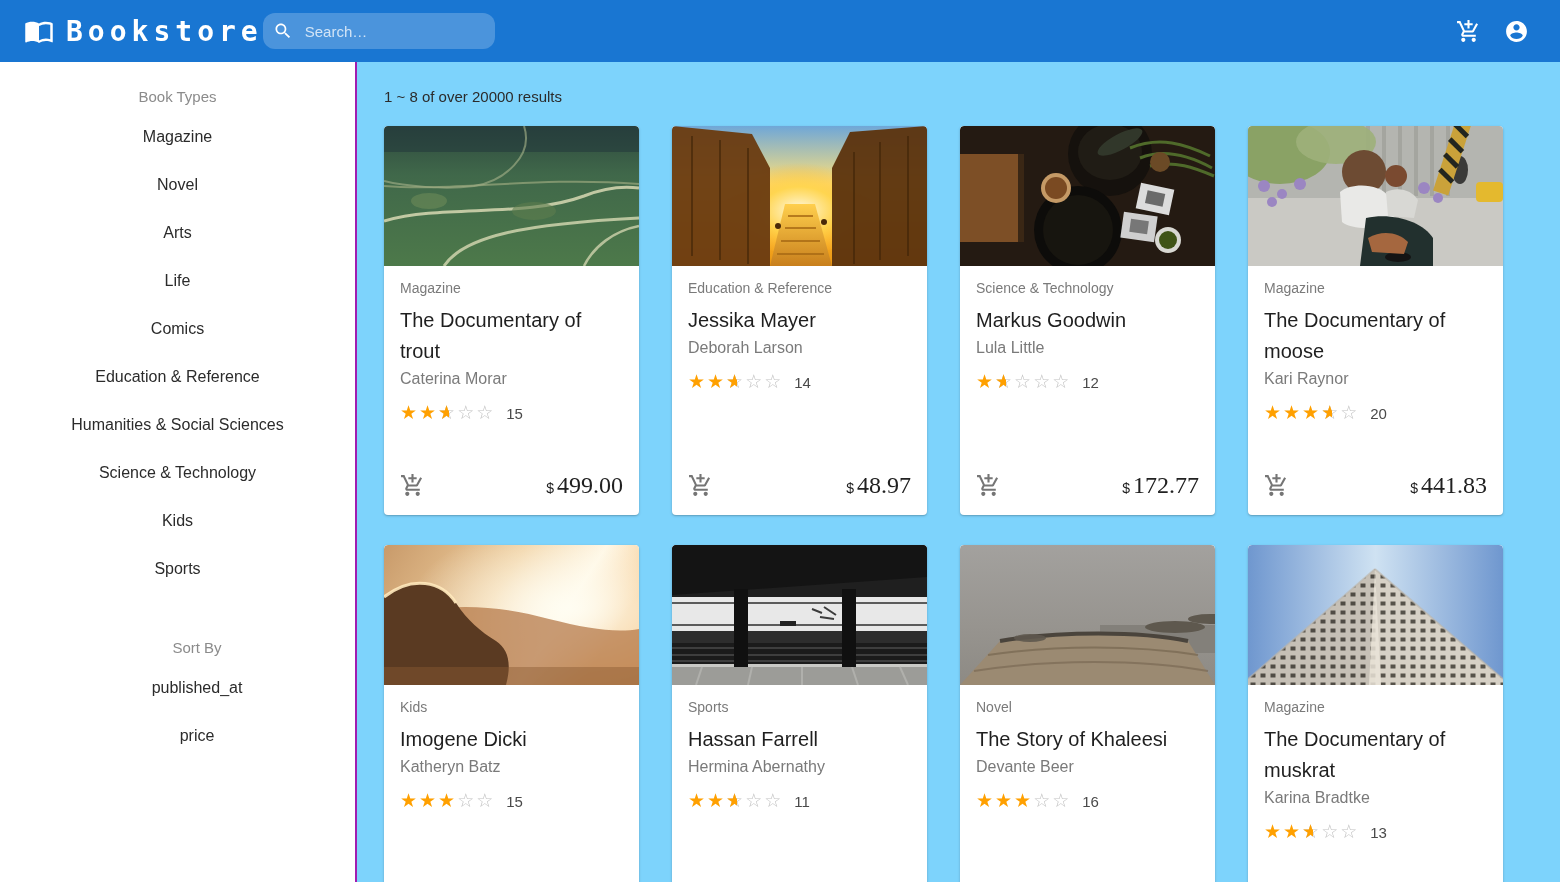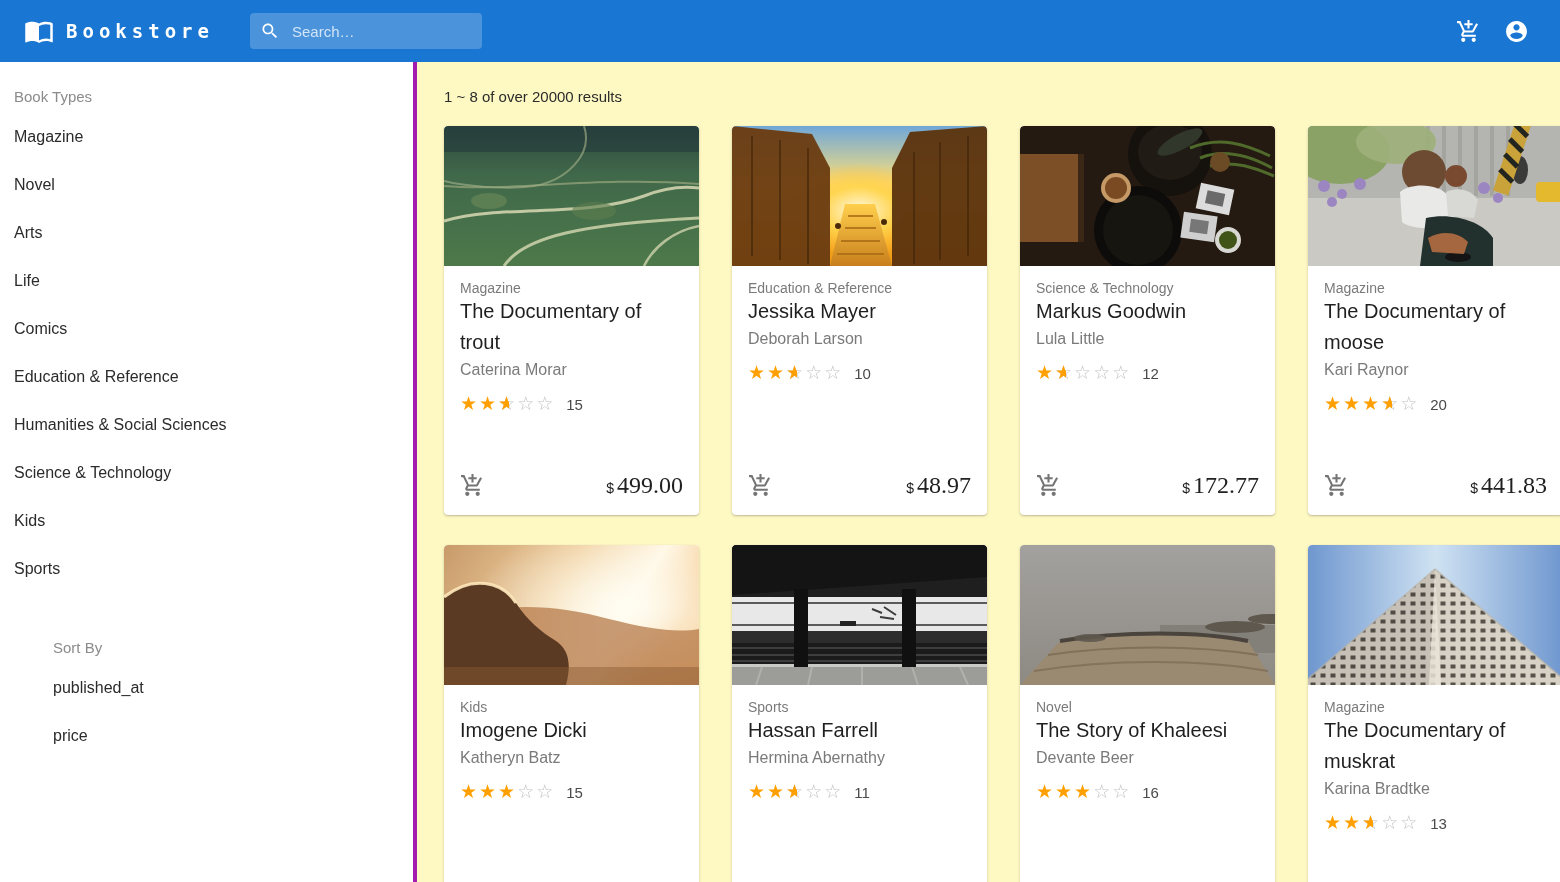--- a/index.html
+++ b/index.html
@@ -5,58 +5,58 @@
   * { margin:0; padding:0; box-sizing:border-box; }
   html,body { width:1560px; height:882px; overflow:hidden; background:#fff;
               font-family:"Liberation Sans", sans-serif; }
 
   
   .header { height:62px; background:#1976d2; display:flex; align-items:center;
             padding:0 24px; color:#fff; }
   .brand { display:flex; align-items:center; gap:12px; cursor:pointer; }
   .brand svg { width:30px; height:30px; fill:#fff; }
   .brand-name { font-family:"DejaVu Sans Mono", monospace; font-weight:bold;
-                font-size:19px; letter-spacing:5px; }
-  .search-box { margin-left:36px; width:232px; height:36px; border-radius:4px;
+                font-size:28px; letter-spacing:5px; }
+  .search-box { width:232px; height:36px; border-radius:12px;
                 background:rgba(255,255,255,0.22); display:flex; align-items:center;
                 padding:0 10px; }
   .search-box svg { width:20px; height:20px; fill:#fff; flex:none; }
   .search-input { background:transparent; border:none; outline:none; color:#fff;
                   font-size:15px; margin-left:12px; width:170px; }
   .search-input::placeholder { color:rgba(255,255,255,0.75); }
   .header-spacer { flex:1; }
   .header-icon-btn { width:40px; height:40px; border:none; background:transparent;
                      display:flex; align-items:center; justify-content:center; cursor:pointer; }
   .header-icon-btn svg { width:25px; height:25px; fill:#fff; }
   .header-icon-btn + .header-icon-btn { margin-left:8px; }
 
   
   .page { display:flex; height:820px; }
-  .sidebar { width:417px; flex:none; background:#fff; border-right:4px solid #a21caf;
-             padding-top:2px; }
+  .sidebar { width:357px; flex:none; background:#fff; border-right:2px solid #a21caf;
+             padding-top:2px;text-align:center; }
   .side-section-label { color:#8b8b8b; font-size:15px; padding:24px 14px 8px; }
   .side-list { list-style:none; }
   .side-item { font-size:16px; color:#2b2b2b; line-height:20px; padding:14px 14px;
                cursor:pointer; }
   .sort-section { margin-top:22px;padding-left:39px; }
 
-  .main { flex:1; background:#fef9c3; padding:26px 28px 0 27px; overflow:hidden; }
+  .main { flex:1; background:#7dd3fc; padding:26px 28px 0 27px; overflow:hidden; }
   .results-summary { font-size:15px; color:#2b2b2b; }
 
   
   .cards { margin-top:21px; display:grid; grid-template-columns:repeat(4,255px);
            column-gap:33px; row-gap:30px; }
   .product-card { width:255px; height:389px; background:#fff; border-radius:4px;
                   box-shadow:0 1px 3px rgba(0,0,0,0.18), 0 1px 1px rgba(0,0,0,0.1);
                   display:flex; flex-direction:column; cursor:pointer; overflow:hidden; }
   .product-media { height:140px; flex:none; border-radius:4px 4px 0 0; overflow:hidden; }
   .product-media svg { width:100%; height:100%; display:block; }
   .product-body { flex:1; display:flex; flex-direction:column; padding:14px 16px 16px; }
   .product-category { font-size:14px; color:#7a7a7a; }
-  .product-title { font-size:20px; color:#1f1f1f; line-height:31px; 
+  .product-title { font-size:20px; color:#1f1f1f; line-height:31px; margin-top:9px;
                    font-weight:400; }
   .product-author { font-size:16px; color:#7a7a7a; margin-top:3px; }
   .product-rating { margin-top:15px; display:flex; align-items:center; }
   .stars { display:flex; letter-spacing:2px; font-size:19px; line-height:20px; }
   .star { position:relative; display:inline-block; }
   .star.full { color:#ffa000; }
   .star.empty { color:#c2c2c2; }
   .star.half .h-empty { color:#c2c2c2; }
   .star.half .h-fill { position:absolute; left:0; top:0; width:55%; overflow:hidden;
                        color:#ffa000; }
@@ -222,21 +222,21 @@
       <div class="product-title">Jessika Mayer</div>
       <div class="product-author">Deborah Larson</div>
       <div class="product-rating">
         <span class="stars">
                 <span class="star full">★</span>
                 <span class="star full">★</span>
                 <span class="star half"><span class="h-empty">☆</span><span class="h-fill">★</span></span>
                 <span class="star empty">☆</span>
                 <span class="star empty">☆</span>
               </span>
-        <span class="review-count">10</span>
+        <span class="review-count">14</span>
       </div>
       <div class="product-footer">
         <button class="card-cart-btn">
           <svg viewBox="0 0 24 24">
                   <path d="M11 9h2V6h3V4h-3V1h-2v3H8v2h3v3zm-4 9c-1.1 0-1.99.9-1.99 2S5.9 22 7 22s2-.9 2-2-.9-2-2-2zm10 0c-1.1 0-1.99.9-1.99 2s.89 2 1.99 2 2-.9 2-2-.9-2-2-2zm-9.83-3.25l.03-.12.9-1.63h7.45c.75 0 1.41-.41 1.75-1.03l3.86-7.01L19.42 4h-.01l-1.1 2-2.76 5H8.53l-.13-.27L6.16 6l-.95-2-.94-2H1v2h2l3.6 7.59-1.35 2.45c-.16.28-.25.61-.25.97 0 1.1.9 2 2 2h12v-2H7.42c-.13 0-.25-.11-.25-.25z"></path>
                 </svg>
         </button>
         <span class="price">
           <span class="price-currency">$</span>
           <span class="price-amount">48.97</span>

